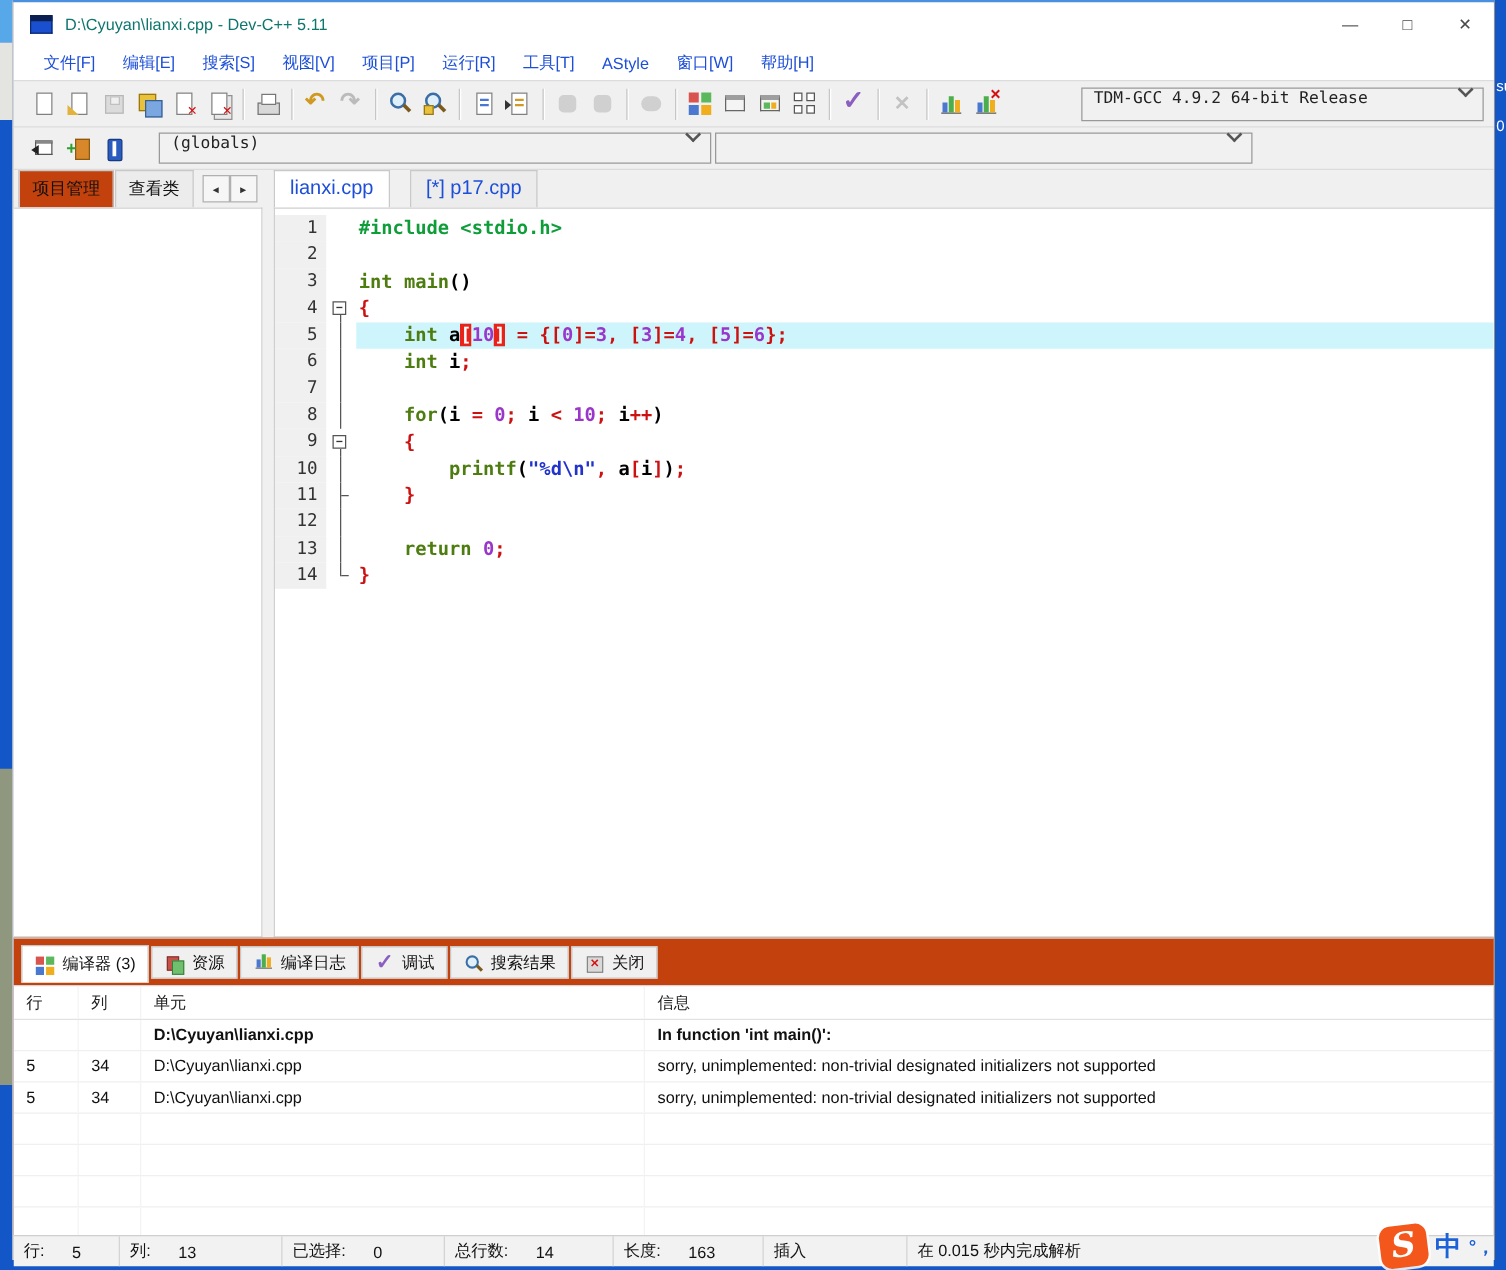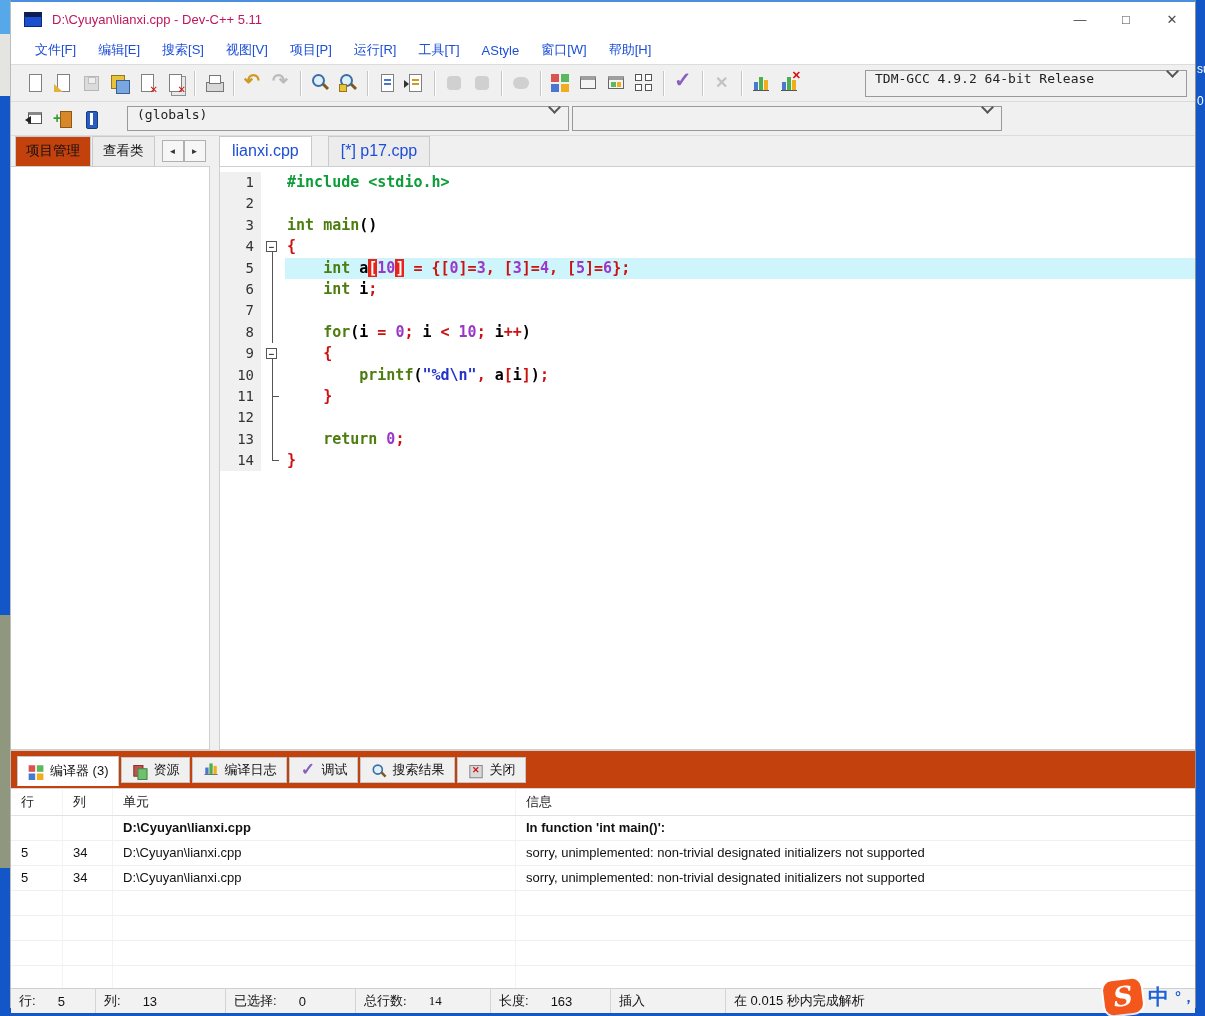--- a/index.html
+++ b/index.html
@@ -18,21 +18,21 @@
   .dright span{position:absolute;left:1px;white-space:nowrap}
   .dright .f1{top:62px}.dright .f2{top:94px}
 
   
   .window{position:absolute;left:10px;top:0;width:1186px;height:1008px;background:#fff;
           border-top:2px solid #4a90de;border-right:1px solid #8f8f8f;border-left:1px solid #bcbcbc;
           box-sizing:border-box;display:flex;flex-direction:column}
 
   .titlebar{height:34px;display:flex;align-items:center;background:#fff;flex:none}
   .app-icon{width:18px;height:15px;margin:0 10px 0 13px;background:#1a4fd0;border:1px solid #0b2a6e;border-top:5px solid #0b2050;box-sizing:border-box;flex:none}
-  .title{font-size:13px;color:#be185d}
+  .title{font-size:13px;color:#0f766e}
   .winbtns{margin-left:auto;display:flex;height:100%}
   .wbtn{width:46px;display:flex;align-items:center;justify-content:center;font-size:13px;color:#4a4a4a}
 
   .menubar{height:28px;display:flex;align-items:center;padding-left:13px;background:#fff;font-size:13px;color:#1d4ed8;flex:none}
   .mi{padding:0 11px}
 
   
   .toolbar{display:flex;align-items:center;background:#f0f0f0;flex:none}
   .toolbar1{height:36px;padding:0 8px 0 10px;border-top:1px solid #dcdcdc}
   .toolbar2{height:33px;padding:0 8px 0 10px;border-top:1px solid #dcdcdc;border-bottom:1px solid #dcdcdc}
@@ -517,21 +517,21 @@
         <span class="val">5</span>
       </div>
       <div class="sseg" style="width: 130px;">
         <span class="lbl">列:</span>
         <span class="val">13</span>
       </div>
       <div class="sseg" style="width: 130px;">
         <span class="lbl">已选择:</span>
         <span class="val">0</span>
       </div>
-      <div class="sseg" style="width: 135px; font-family: Liberation Serif, serif;">
+      <div class="sseg" style="width: 135px;">
         <span class="lbl">总行数:</span>
         <span class="val">14</span>
       </div>
       <div class="sseg" style="width: 120px;">
         <span class="lbl">长度:</span>
         <span class="val">163</span>
       </div>
       <div class="sseg" style="width: 115px;">
         <span class="lbl">插入</span>
       </div>

